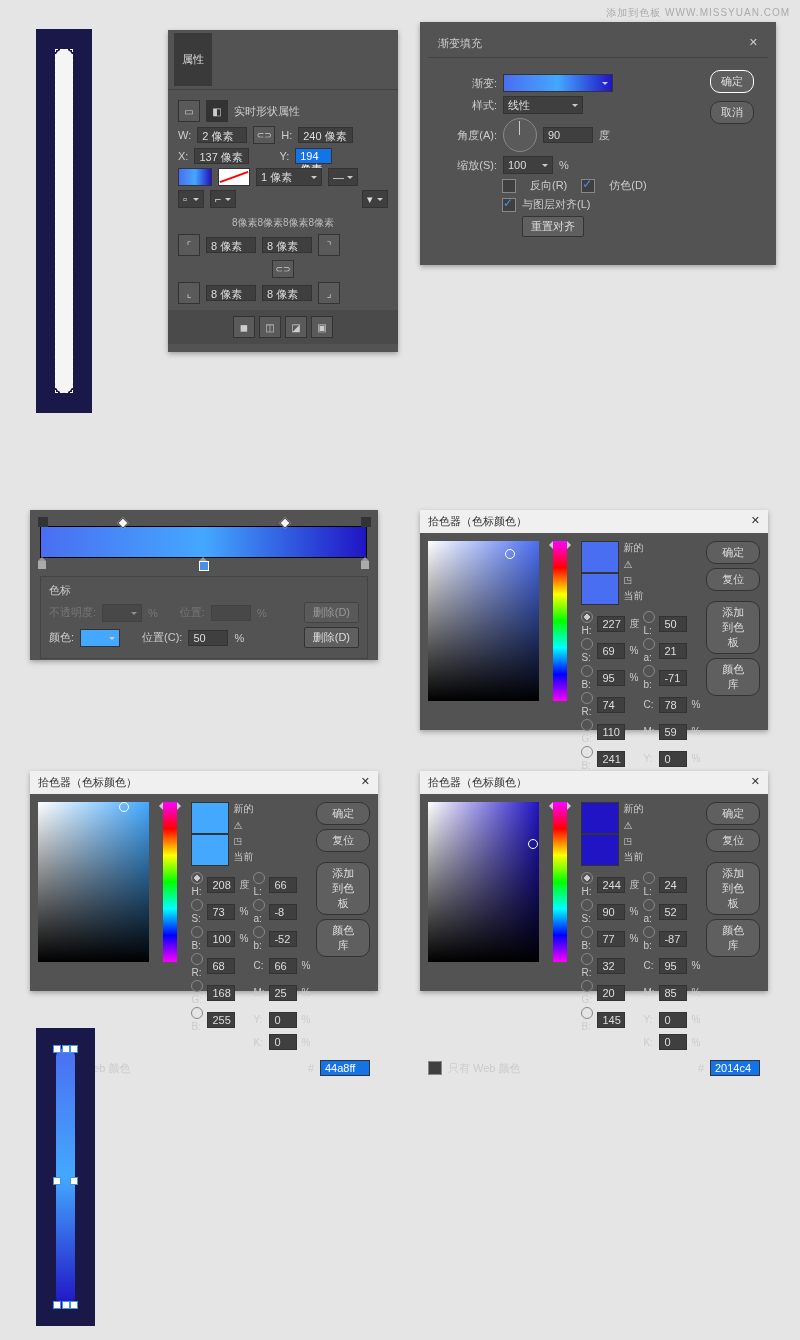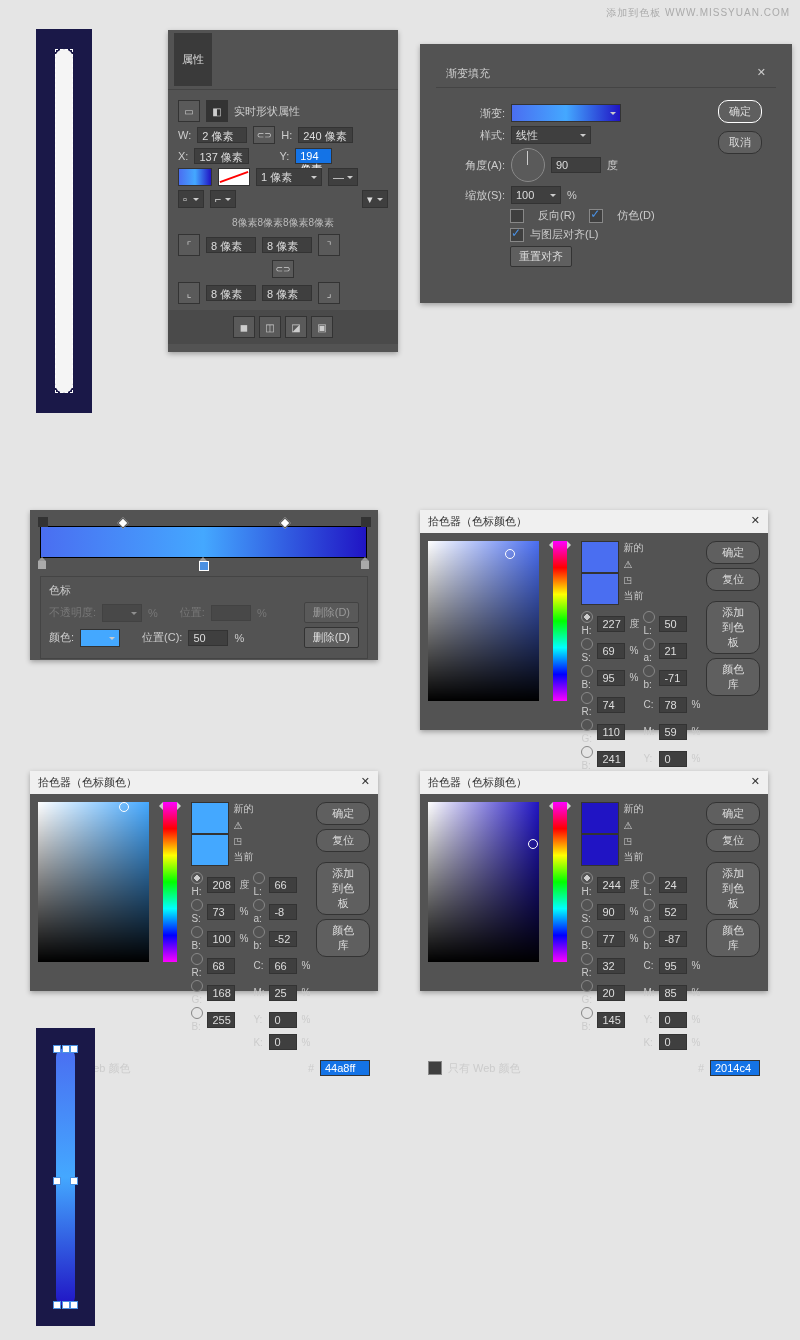--- a/index.html
+++ b/index.html
@@ -1,21 +1,21 @@
 <!DOCTYPE html>
 <html><head>
 <meta charset="utf-8">
 <style>
 body { margin:0; padding:0; background:#e5e5e5; font-family:"Microsoft YaHei",sans-serif; font-size:11px; color:#ccc; width:800px; height:1340px; position:relative; }
 .panel { background:#535353; position:absolute; box-shadow:0 2px 5px rgba(0,0,0,0.3); }
 .wm { position:absolute; top:6px; right:10px; font-size:10px; color:#aaa; letter-spacing:1px; }
 .input { background:#3f3f3f; border:1px solid #333; color:#ddd; padding:1px 4px; font-size:11px; height:16px; box-sizing:border-box; }
 .input.sel { background:#1473e6; color:#fff; }
 .btn { background:#5f5f5f; border:1px solid #333; border-radius:10px; color:#ddd; padding:3px 10px; font-size:11px; cursor:pointer; text-align:center; }
-.btn.flat { border-radius:2px; padding:2px 8px; }
+.btn.flat { border-radius:2px; padding:2px 8px;margin-left:20px; }
 .lbl { color:#ccc; font-size:11px; }
 .row { display:flex; align-items:center; gap:6px; margin:4px 0; }
 .dropdown { background:#3f3f3f; border:1px solid #333; color:#ddd; padding:1px 14px 1px 4px; position:relative; height:18px; box-sizing:border-box; display:inline-flex; align-items:center; font-size:11px; }
 .dropdown::after { content:""; position:absolute; right:4px; top:7px; border:3px solid transparent; border-top-color:#ccc; }
 .checkbox { width:12px; height:12px; border:1px solid #888; background:#3f3f3f; display:inline-block; position:relative; }
 .checkbox.checked::after { content:"✓"; color:#4a90e2; position:absolute; top:-3px; left:0; font-size:12px; }
 .icon-btn { width:20px; height:20px; background:#5a5a5a; border:1px solid #333; display:inline-flex; align-items:center; justify-content:center; color:#ccc; font-size:10px; }
 .swatch { width:30px; height:16px; border:1px solid #333; display:inline-block; }
 
 
@@ -26,21 +26,21 @@
 .thumb2 { position:absolute; left:36px; top:1028px; width:59px; height:298px; background:#1a1848; }
 .thumb2 .bar { position:absolute; left:20px; top:20px; width:19px; height:258px; background:linear-gradient(180deg,#4a6ef1,#44a8ff 50%,#2014c4); border-radius:9px; }
 .handle{position:absolute;width:6px;height:6px;background:#fff;border:1px solid #4a90e2;}
 
 
 .tab { background:#3a3a3a; padding:19px 8px; display:inline-block; color:#ddd; }
 .grad-swatch { width:32px; height:16px; border:1px solid #333; background:linear-gradient(90deg,#4a6ef1,#44a8ff,#2014c4); }
 .link-ico { width:20px; height:16px; background:#5a5a5a; border:1px solid #333; display:inline-flex; align-items:center; justify-content:center; font-size:9px; }
 
 
-.gfd { left:420px; top:44px; width:340px; padding:16px; }
+.gfd { left:420px; top:22px; width:340px; padding:8px; }
 .gfd-title { background:#535353; display:flex; justify-content:space-between; padding:6px 10px; border-bottom:1px solid #444; }
 .angle-circle{width:32px;height:32px;border-radius:50%;border:1px solid #888;background:#5a5a5a;position:relative;}
 .angle-circle::after{content:"";position:absolute;width:1px;height:14px;background:#ccc;left:15px;top:2px;}
 
 
 .ged { left:30px; top:510px; width:348px; height:150px; padding:8px 10px; box-sizing:border-box; }
 .gstrip{width:325px;height:30px;background:linear-gradient(90deg,#4a6ef1,#44a8ff 50%,#2014c4);border:1px solid #000;position:relative;margin-top:8px;}
 .stop-top,.stop-bot{position:absolute;width:8px;height:10px;}
 .stop-top{top:-10px;}
 .stop-bot{bottom:-12px;}

